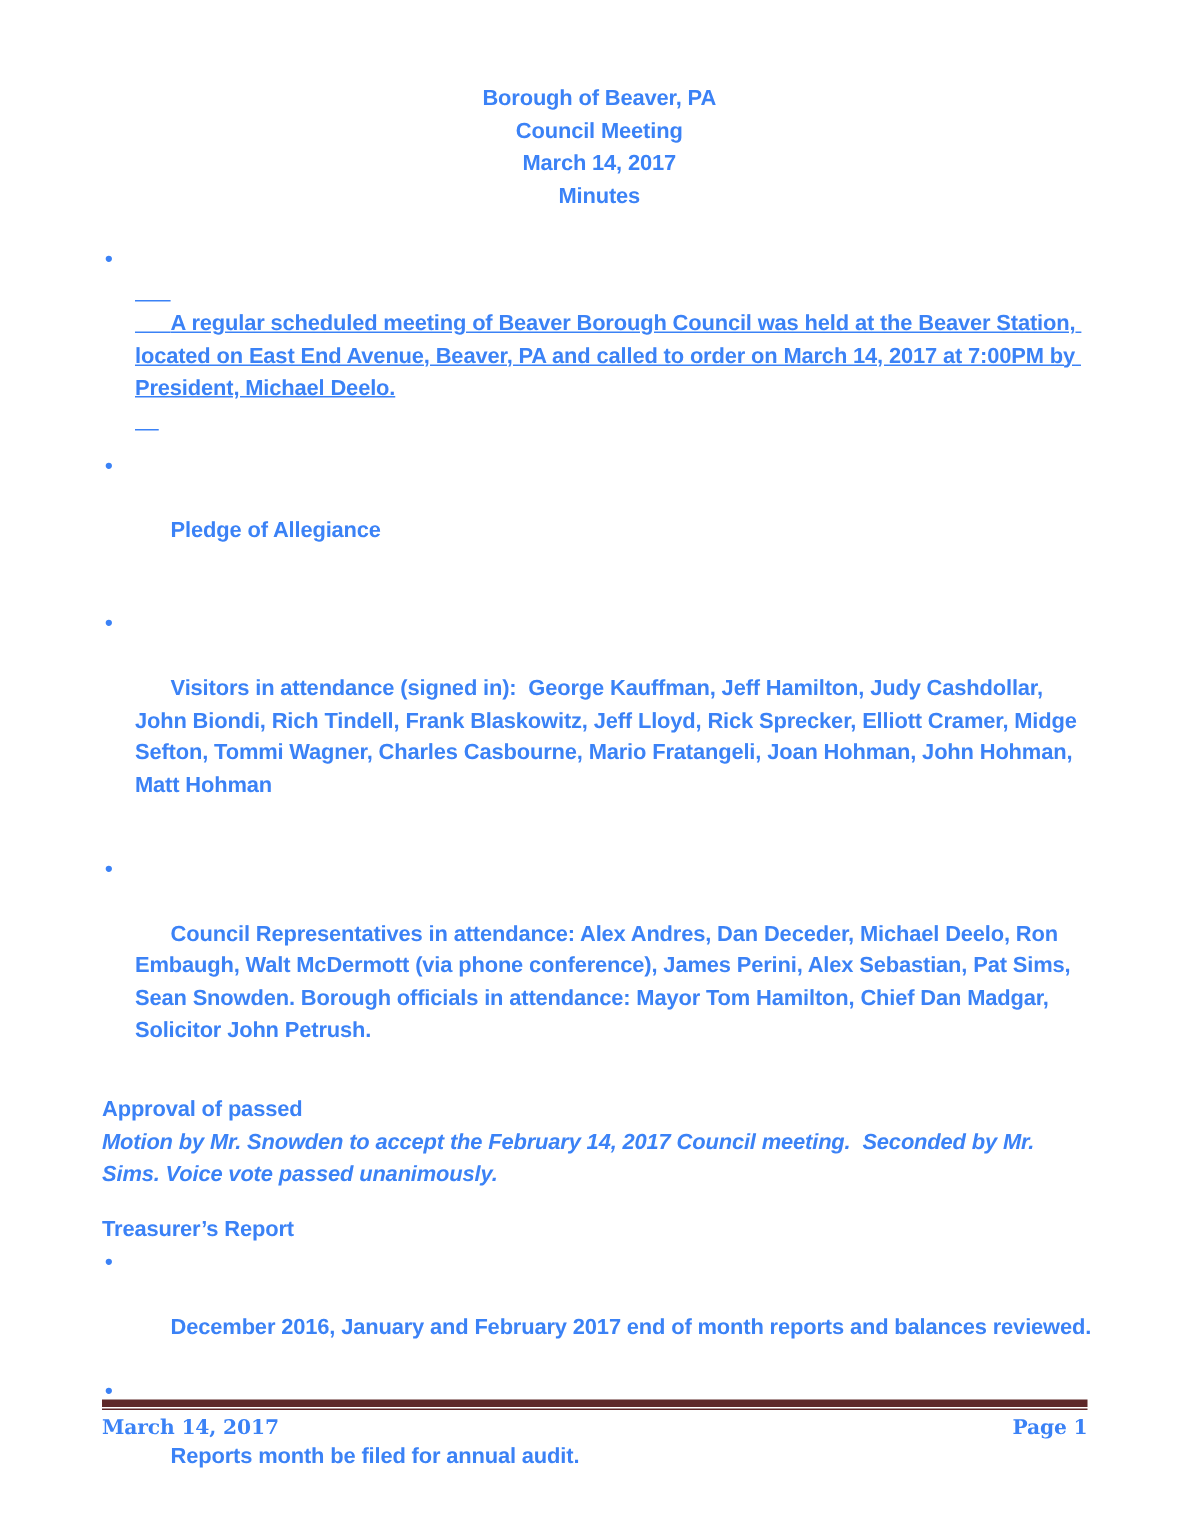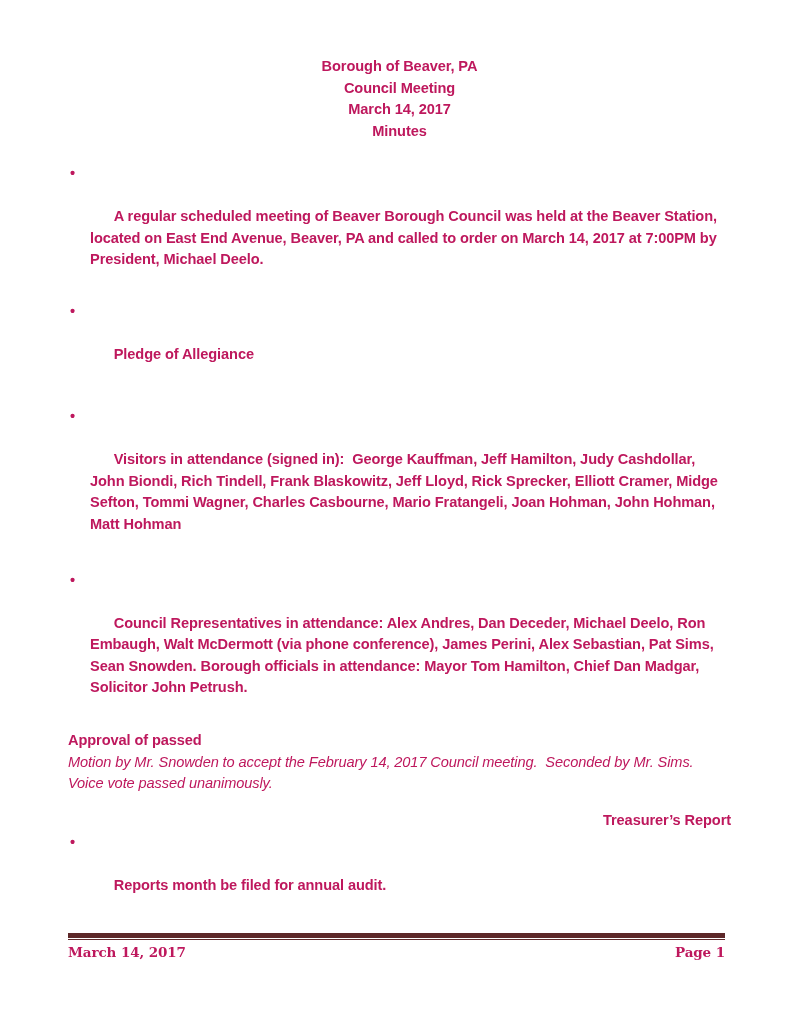--- a/index.html
+++ b/index.html
@@ -1,21 +1,21 @@
 <!DOCTYPE html>
 <html><head>
 <meta charset="utf-8">
 <style>
   html, body { margin: 0; padding: 0; background: #ffffff; }
   .page {
     position: relative;
     width: 791px;
     height: 1024px;
     background: #ffffff;
-    color: #be185d;
+    color: #3b82f6;
     font-family: "Liberation Sans", "DejaVu Sans", sans-serif;
     font-size: 14.6px;
     font-weight: 600;
     line-height: 21.5px;
     letter-spacing: -0.1px;
     overflow: hidden;
     box-sizing: border-box;
   }
   .content {
     position: absolute;
@@ -28,28 +28,28 @@
   .para { white-space: pre-wrap; margin: 0; }
 
   .bullet { position: relative; padding-left: 22px; }
   .bullet .marker {
     position: absolute; left: 2px; top: 0;
     font-weight: 700; line-height: 21.5px;
   }
   .bullet .marker::before { content: "\2022"; }
 
   .heading { font-weight: 700; }
-  .motion { font-weight: 400; font-style: italic; }
+  .motion { font-weight: 700; font-style: italic; }
 
-  .mb-b1 { margin-bottom: 9px; }
+  .mb-b1 { margin-bottom: 9px; text-decoration: underline; }
   .mb-b2 { margin-bottom: 19px; }
   .mb-b3 { margin-bottom: 10px; }
   .mb-b4 { margin-bottom: 13px; }
   .mb-motion1 { margin-bottom: 15px; }
-  .mb-treas { margin-bottom: 1px; text-align: right; }
+  .mb-treas { margin-bottom: 1px; }
   .mb-tb2 { margin-bottom: 27px; }
 
   .footer {
     position: absolute;
     left: 68px; right: 66px; top: 933px;
   }
   .footer-rule {
     height: 7px;
     box-sizing: border-box;
     border-top: 5px solid #5d2829;
@@ -96,20 +96,24 @@
 
     <div class="para bullet mb-b3">
       <span class="marker"></span>
       <span>Council Representatives in attendance: Alex Andres, Dan Deceder, Michael Deelo, Ron Embaugh, Walt McDermott (via phone conference), James Perini, Alex Sebastian, Pat Sims, Sean Snowden. Borough officials in attendance: Mayor Tom Hamilton, Chief Dan Madgar, Solicitor John Petrush.</span>
     </div>
 
     <div class="para heading">Approval of passed</div>
     <div class="para motion mb-motion1">Motion by Mr. Snowden to accept the February 14, 2017 Council meeting.  Seconded by Mr. Sims. Voice vote passed unanimously.</div>
 
     <div class="para heading mb-treas">Treasurer’s Report</div>
+    <div class="para bullet">
+      <span class="marker"></span>
+      <span>December 2016, January and February 2017 end of month reports and balances reviewed.</span>
+    </div>
     <div class="para bullet mb-tb2">
       <span class="marker"></span>
       <span>Reports month be filed for annual audit.</span>
     </div>
 
   </div>
 
   <div class="footer">
     <div class="footer-rule"></div>
     <div class="footer-row">

